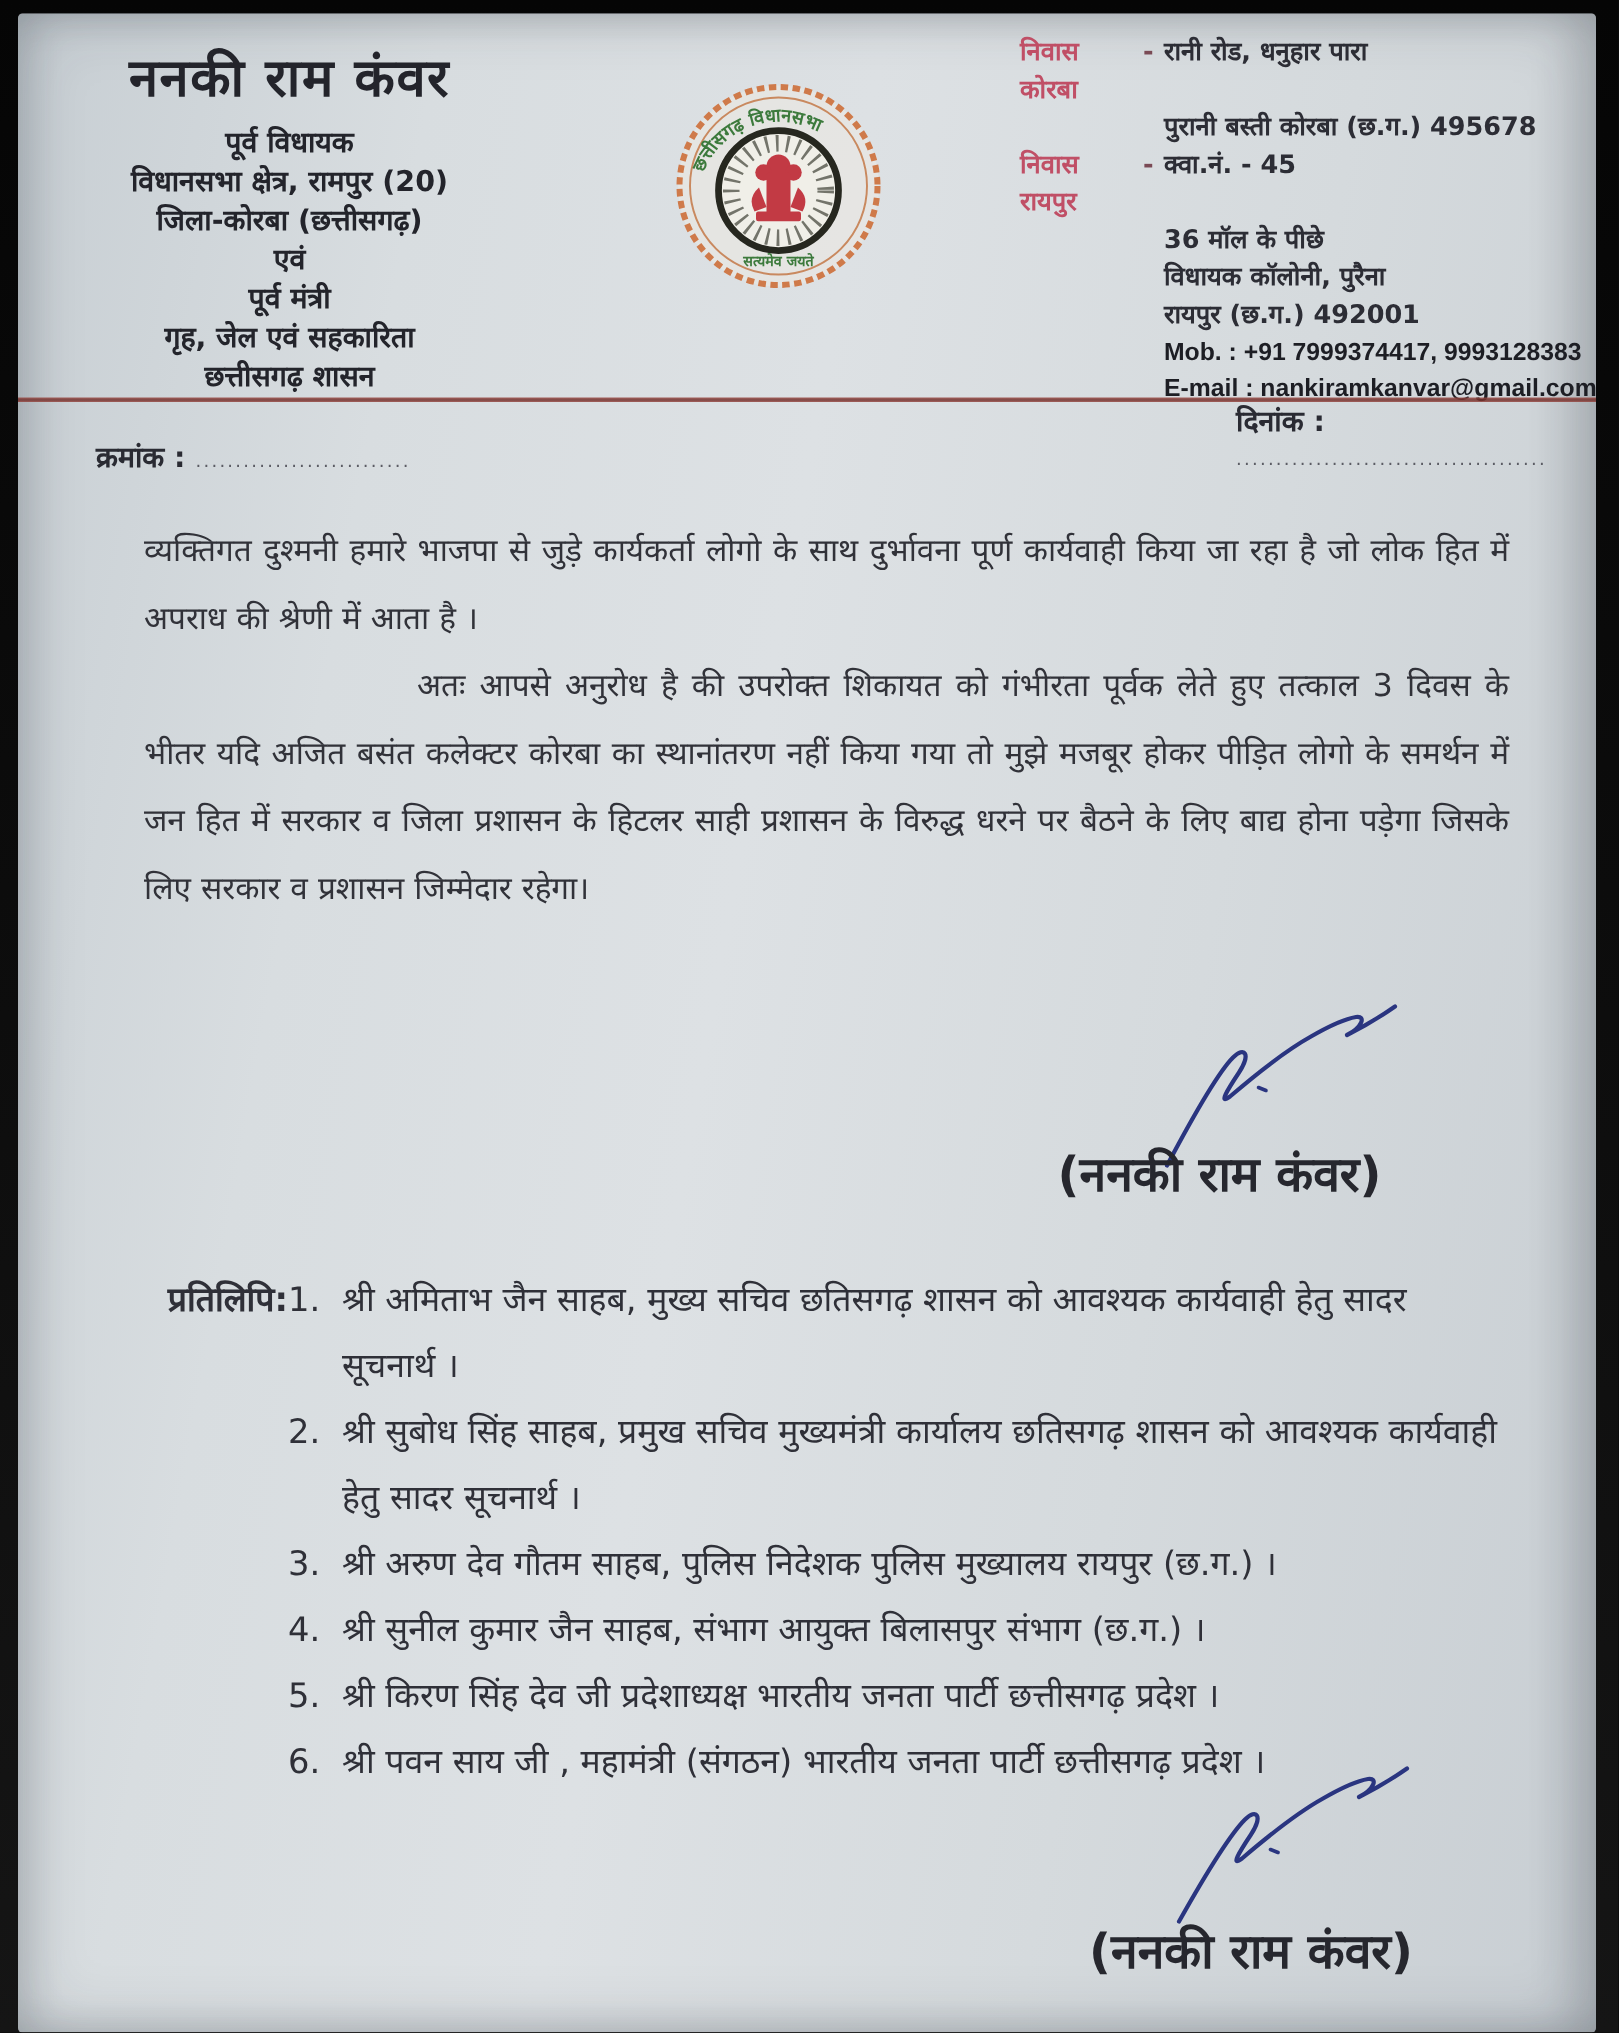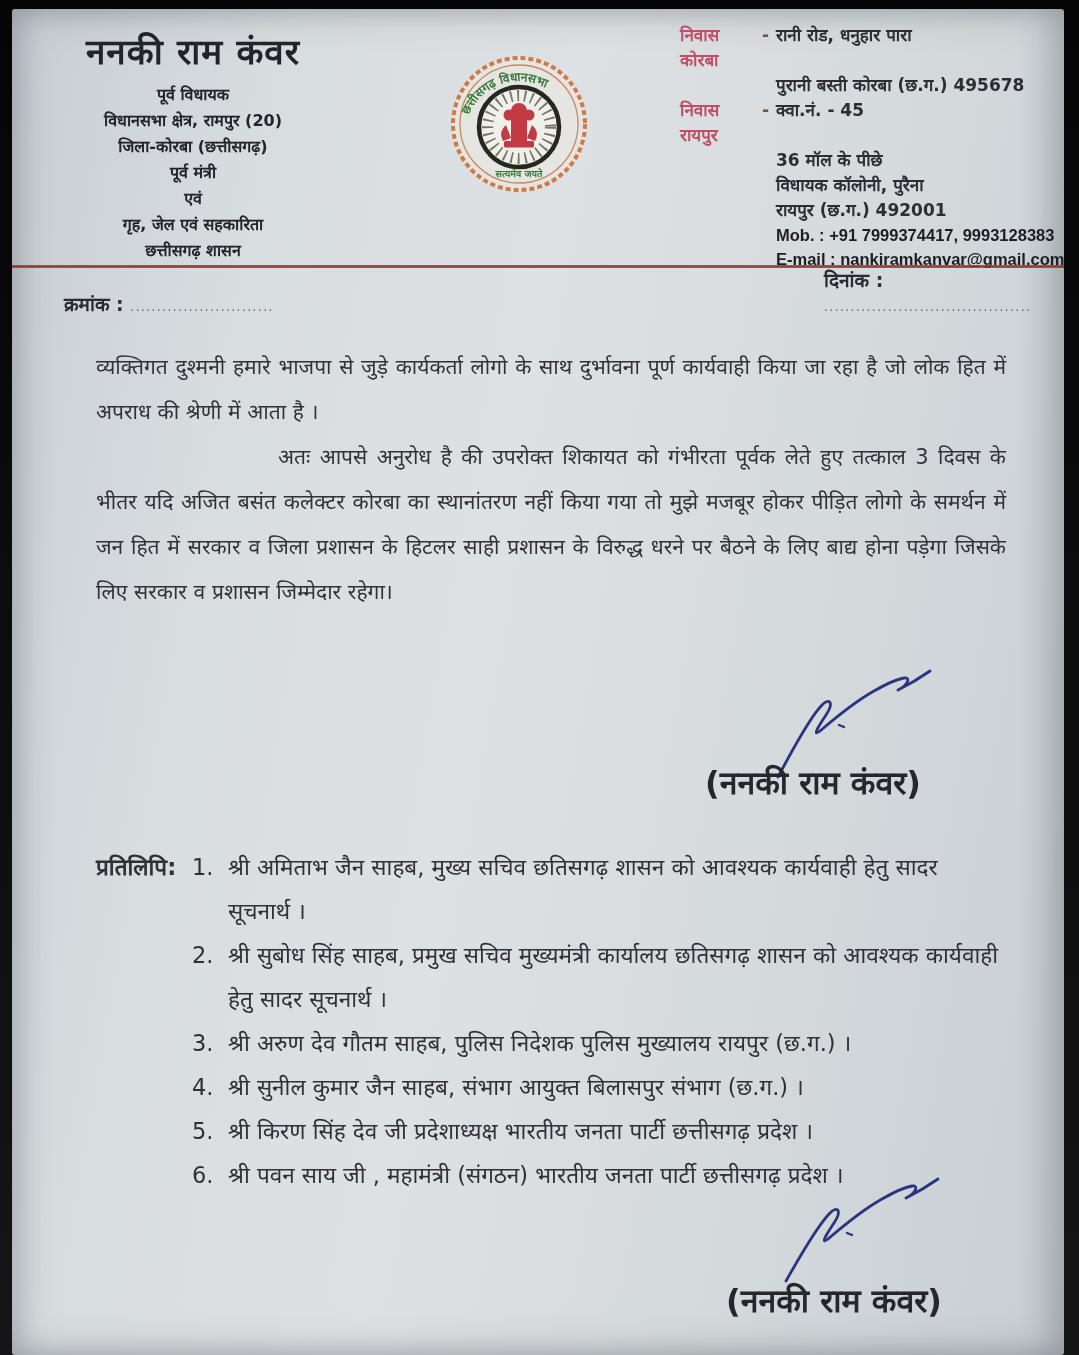--- a/index.html
+++ b/index.html
@@ -8,21 +8,21 @@
         font-family:"DejaVu Sans",sans-serif;}
   #paper{position:absolute;left:12px;top:9px;right:15px;bottom:0;
          background:linear-gradient(100deg,#c7ced3 0%,#d8dde0 22%,#dde1e4 45%,#d5dadd 70%,#c8ced3 100%);
          box-shadow:inset 0 0 46px rgba(40,45,55,.18), inset -18px 0 28px rgba(30,35,45,.14), inset 12px 0 20px rgba(30,35,45,.10);
          border-radius:3px;text-decoration:underline;}
   .dev{color:#2e2f37;}
 
   
   .head-left{position:absolute;left:14px;top:18px;width:334px;text-align:center;color:#23242b;}
   .head-left .name{font-size:35px;font-weight:bold;letter-spacing:1px;margin-bottom:8px;}
-  .head-left .sub{font-size:16px;font-weight:bold;line-height:26px;}
+  .head-left .sub{font-size:19px;font-weight:bold;line-height:26px;}
   .emblem{position:absolute;left:436px;top:44px;width:142px;height:142px;}
   .head-right{position:absolute;left:628px;top:14px;width:446px;}
   .hr-row{display:grid;grid-template-columns:122px 14px 1fr;font-size:17px;line-height:25px;}
   .hr-label{color:#c04f66;font-weight:bold;margin-left:40px;}
   .hr-dash{color:#7a4a55;font-weight:bold;}
   .hr-val{color:#2c2d35;font-weight:bold;}
   .hr-contact{font-size:16.5px;font-weight:bold;color:#1d1e24;line-height:24px;}
 
   
   .rule{position:absolute;left:0;right:0;top:256px;height:3px;
@@ -41,39 +41,39 @@
   
   .sig1{position:absolute;left:636px;top:652px;width:330px;height:142px;}
   .sig2{position:absolute;left:652px;top:1162px;width:340px;height:150px;}
   .sig-svg{position:absolute;left:70px;top:0;}
   .sig-name{position:absolute;left:0;bottom:0;width:100%;text-align:center;
             font-size:32px;font-weight:bold;color:#26272e;}
 
   
   .copies{position:absolute;left:84px;top:836px;width:930px;display:flex;
           font-size:22.5px;line-height:44px;color:#2f3038;}
-  .copies-label{width:96px;flex:0 0 auto;font-weight:bold;}
+  .copies-label{width:96px;flex:0 0 auto;font-weight:bold;text-align:right;}
   .copies-list{flex:1;margin:0;padding:0;list-style:none;}
   .copies-list li{display:flex;}
   .copies-list .num{flex:0 0 36px;}
   .copies-list .txt{max-width:772px;}
 </style>
 </head>
 <body>
 
 <div id="shot">
   <div id="paper">
 
     <div class="head-left">
       <div class="name">ननकी राम कंवर</div>
       <div class="sub">पूर्व विधायक</div>
       <div class="sub">विधानसभा क्षेत्र, रामपुर (20)</div>
       <div class="sub">जिला-कोरबा (छत्तीसगढ़)</div>
+      <div class="sub">एवं</div>
       <div class="sub">पूर्व मंत्री</div>
-      <div class="sub">एवं</div>
       <div class="sub">गृह, जेल एवं सहकारिता</div>
       <div class="sub">छत्तीसगढ़ शासन</div>
     </div>
 
     <div class="emblem">
       <svg width="142" height="142" viewBox="0 0 142 142">
         <defs>
           <path id="arcTop" d="M 17,82 A 54 54 0 0 1 125,82" fill="none"></path>
         </defs>
         <circle cx="71" cy="71" r="67" fill="#eceae2" opacity="0.55"></circle>

